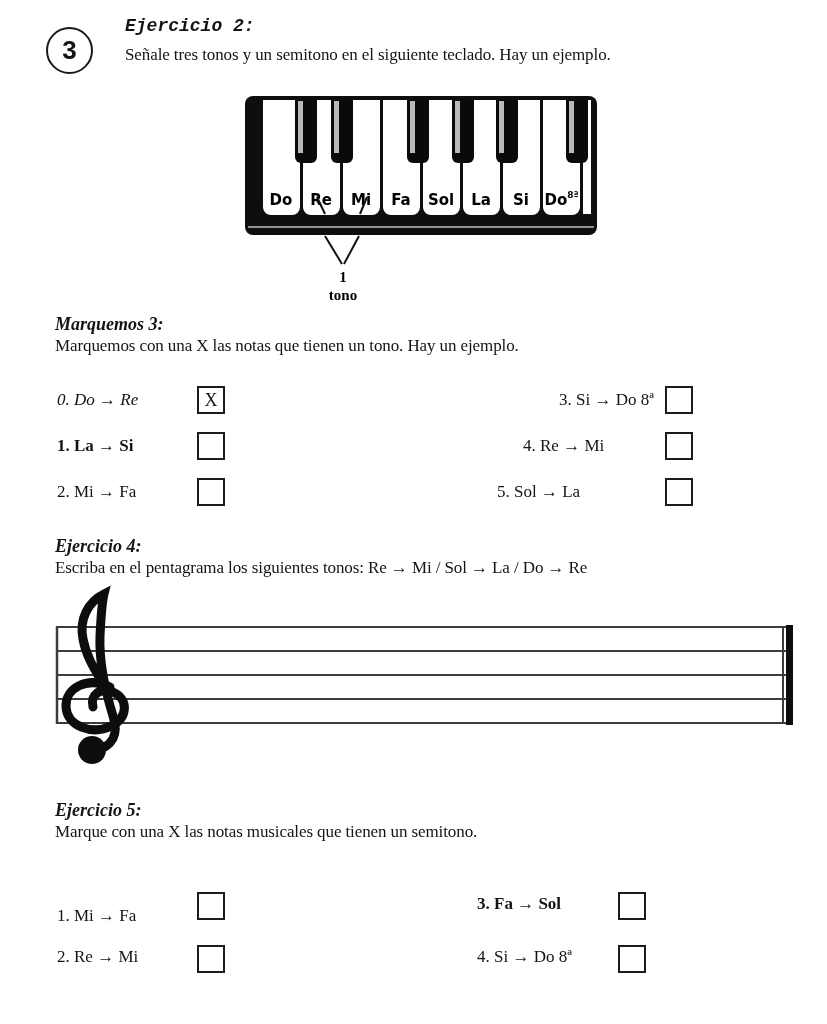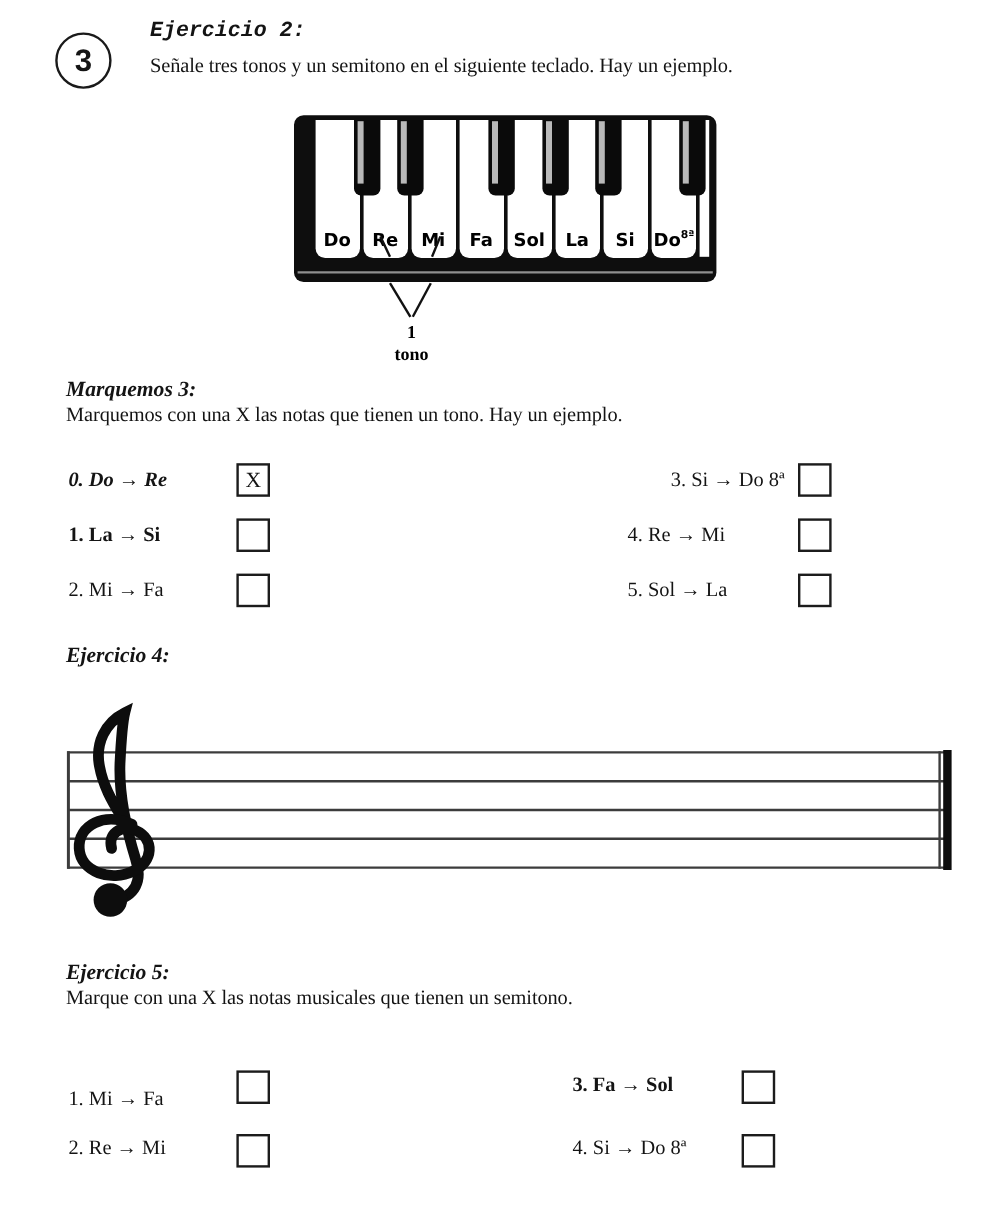--- a/index.html
+++ b/index.html
@@ -5,21 +5,21 @@
   html,body{margin:0;padding:0;background:#fff;}
   .page{position:relative;width:827px;height:1024px;background:#ffffff;
         font-family:"Liberation Serif",serif;color:#141414;overflow:hidden;}
   .abs{position:absolute;}
   .badge{position:absolute;left:46px;top:27px;width:43px;height:43px;border:2.5px solid #1a1a1a;
          border-radius:50%;display:flex;align-items:center;justify-content:center;
          font-family:"Liberation Sans",sans-serif;font-weight:bold;font-size:26px;}
   .ex-title{font-weight:bold;font-style:italic;font-size:18px;white-space:nowrap;}
   .instruction{font-size:17px;white-space:nowrap;letter-spacing:-0.1px;}
   .item-label{font-size:17px;white-space:nowrap;}
-  .italic{font-style:italic;font-weight:bold;}
+  .italic{font-style:italic;}
   .checkbox{position:absolute;width:24px;height:24px;border:2px solid #1c1c1c;background:#fff;
             display:flex;align-items:center;justify-content:center;font-size:18px;line-height:1;}
   svg text{font-family:"DejaVu Sans",sans-serif;}
   svg .serif-t{font-family:"Liberation Serif",serif;font-weight:bold;}
 </style>
 </head>
 <body>
 
 <div class="page">
 
@@ -94,26 +94,27 @@
   </div>
 
   <div class="abs item-label" style="left:523px;top:390px;margin-left:36px;">3. Si → Do 8ª</div>
   <div class="checkbox" style="left:665px;top:386px;">
     <span></span>
   </div>
   <div class="abs item-label" style="left:523px;top:436px;">4. Re → Mi</div>
   <div class="checkbox" style="left:665px;top:432px;">
     <span></span>
   </div>
-  <div class="abs item-label" style="left:523px;top:482px;">5. Sol → La</div>
+  <div class="abs item-label" style="left:497px;top:482px;">5. Sol → La</div>
   <div class="checkbox" style="left:665px;top:478px;">
     <span></span>
   </div>
 
   <div class="abs ex-title" style="left:55px;top:536px;">Ejercicio 4:</div>
+  <div class="abs instruction" style="left:55px;top:558px;">Escriba en el pentagrama los siguientes tonos: Re → Mi / Sol → La / Do → Re</div>
 
   <svg class="abs" style="left:40px;top:580px;" width="770" height="205" viewBox="40 580 770 205">
     <g stroke="#3c3c3c" stroke-width="2">
       <line x1="56" y1="627" x2="792" y2="627"></line>
       <line x1="56" y1="651" x2="792" y2="651"></line>
       <line x1="56" y1="675" x2="792" y2="675"></line>
       <line x1="56" y1="699" x2="792" y2="699"></line>
       <line x1="56" y1="723" x2="792" y2="723"></line>
     </g>
     <line x1="57" y1="626" x2="57" y2="724" stroke="#3c3c3c" stroke-width="2.5"></line>

